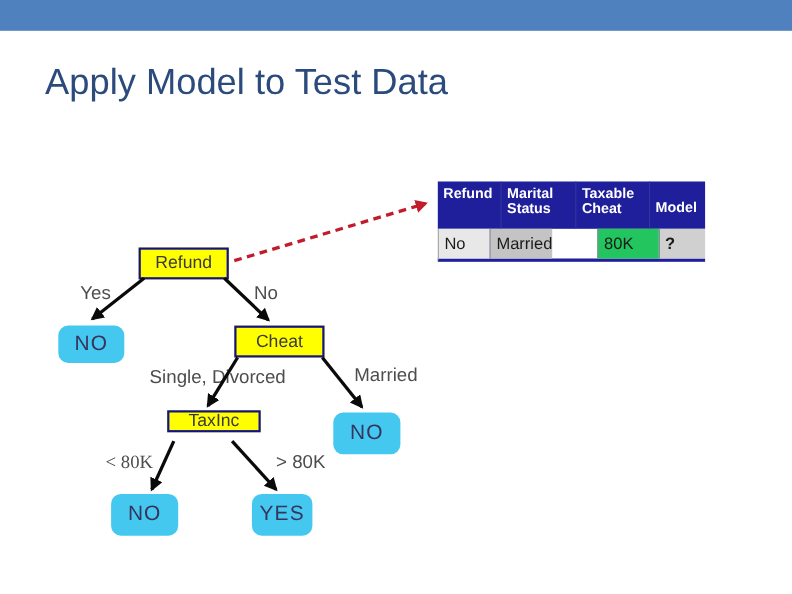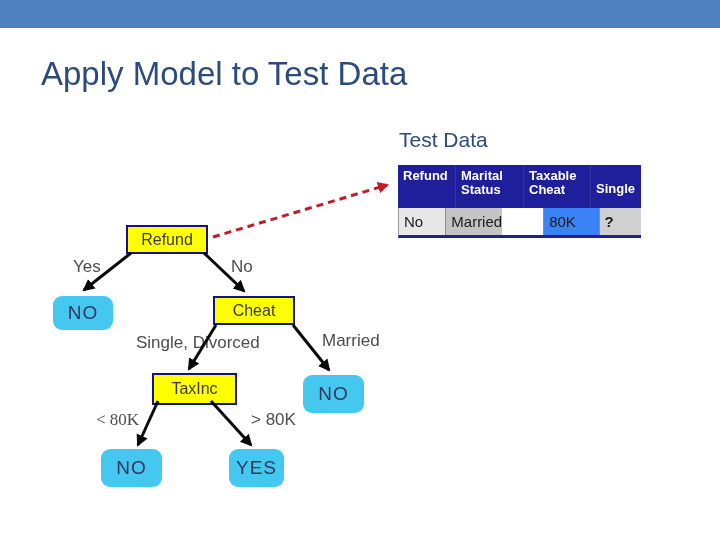--- a/index.html
+++ b/index.html
@@ -50,33 +50,33 @@
     border-bottom: 3px solid #1F1F9C;
   }
   .dt-cell {
     display: flex; align-items: center;
     font-size: 15px; color: #1a1a1a;
     padding-left: 5px;
   }
   .dt-cell + .dt-cell { border-left: 1px solid #8a8a9a; }
   .dt-cell.c0 { width: 56px; background: #E8E8E8; }
   .dt-cell.c1 { width: 68px; background: #C4C4C4; }
-  .dt-cell.c2 { width: 67px; background: #3b82f6; margin-left: 41px; }
+  .dt-cell.c2 { width: 67px; background: #22c55e; margin-left: 41px; }
   .dt-cell.c3 { width: 51px; background: #D0D0D0; font-weight: bold; }
   
   .dnode {
     position: absolute;
     background: #FFFF00;
     border: 2px solid #12128A;
     display: flex; align-items: center; justify-content: center;
     font-size: 16px; color: #3a3a3a;
   }
   .dnode.refund { left: 126px; top: 225px; width: 82px; height: 29px; }
   .dnode.marst  { left: 213px; top: 296px; width: 82px; height: 29px; }
-  .dnode.taxinc { left: 152px; top: 373px; width: 85px; height: 32px; }
+  .dnode.taxinc { left: 152px; top: 373px; width: 85px; height: 20px; }
   .leaf {
     position: absolute;
     background: #45C8F0;
     border-radius: 9px;
     display: flex; align-items: center; justify-content: center;
     font-size: 19px; letter-spacing: 1px; color: #35355E;
   }
   .leaf.l1 { left: 53px;  top: 296px; width: 60px; height: 34px; }
   .leaf.l2 { left: 303px; top: 375px; width: 61px; height: 38px; }
   .leaf.l3 { left: 101px; top: 449px; width: 61px; height: 38px; }
@@ -101,28 +101,27 @@
 </style>
 </head>
 <body>
 
 <div class="slide">
 
   <div class="topbar"></div>
 
   <div class="slide-title">Apply Model to Test Data</div>
 
-  <div class="table-caption">Test Data</div>
 
   <div class="dt">
     <div class="dt-header">
       <div class="dt-hcell c0">Refund</div>
       <div class="dt-hcell c1">Marital Status</div>
       <div class="dt-hcell c2">Taxable Cheat</div>
-      <div class="dt-hcell c3">Single</div>
+      <div class="dt-hcell c3">Model</div>
     </div>
     <div class="dt-row">
       <div class="dt-cell c0">No</div>
       <div class="dt-cell c1">Married</div>
       <div class="dt-cell c2">80K</div>
       <div class="dt-cell c3">?</div>
     </div>
   </div>
 
   <div class="dnode refund">Refund</div>

